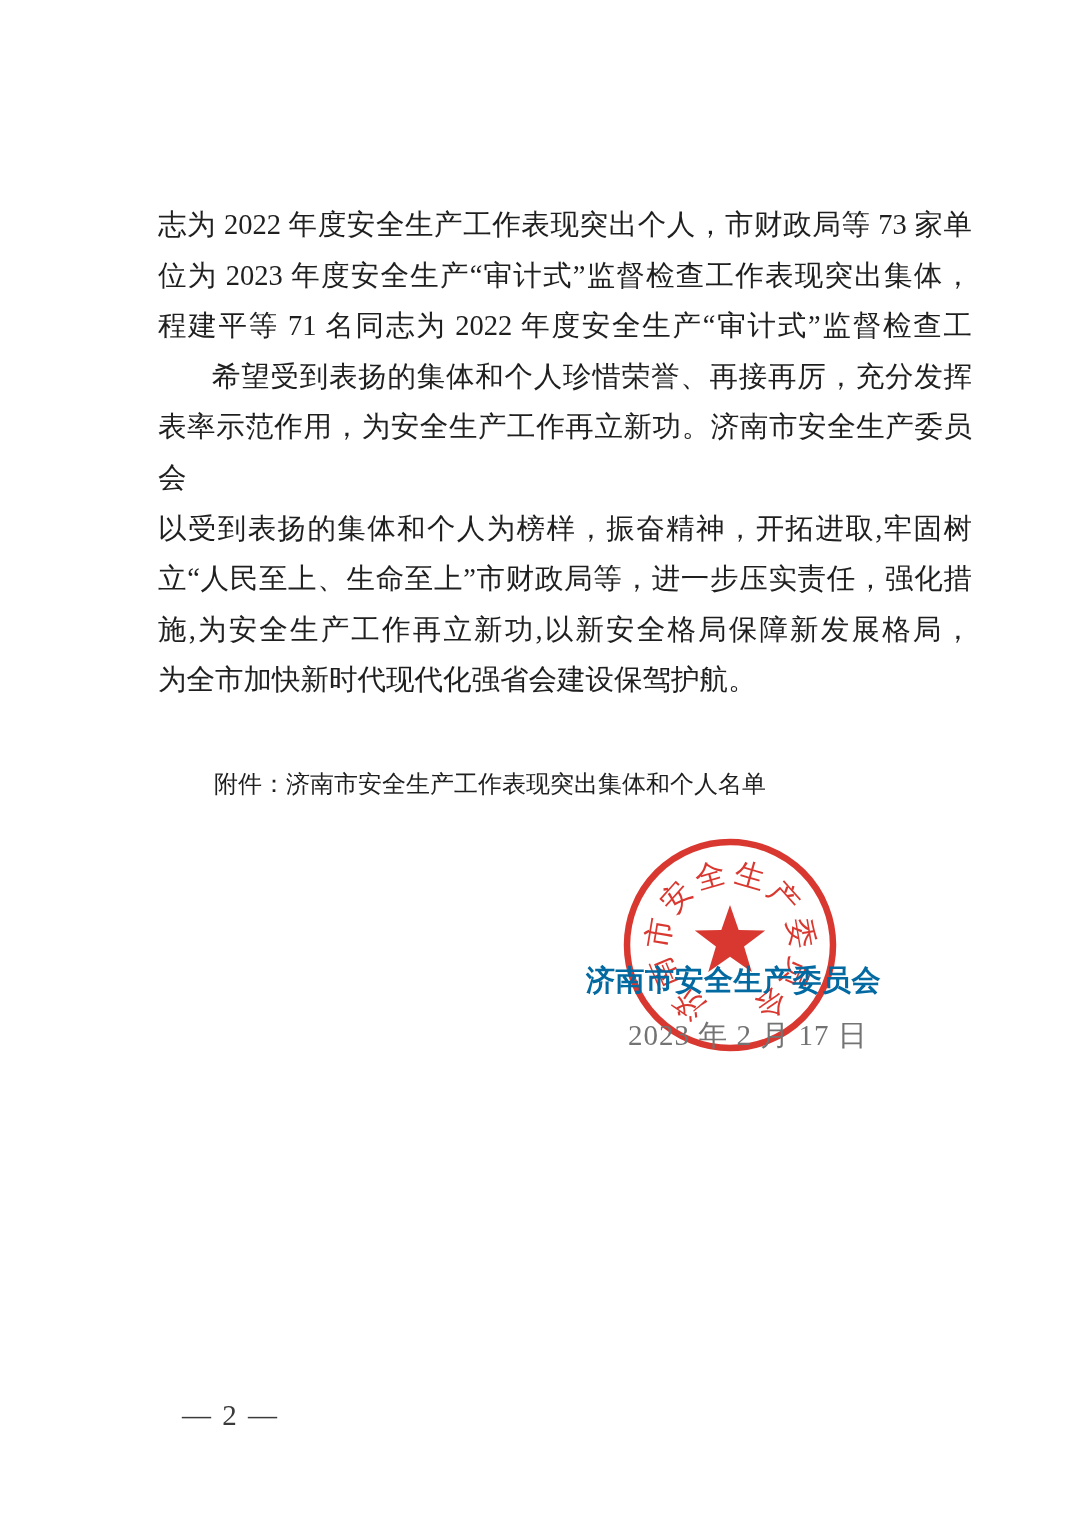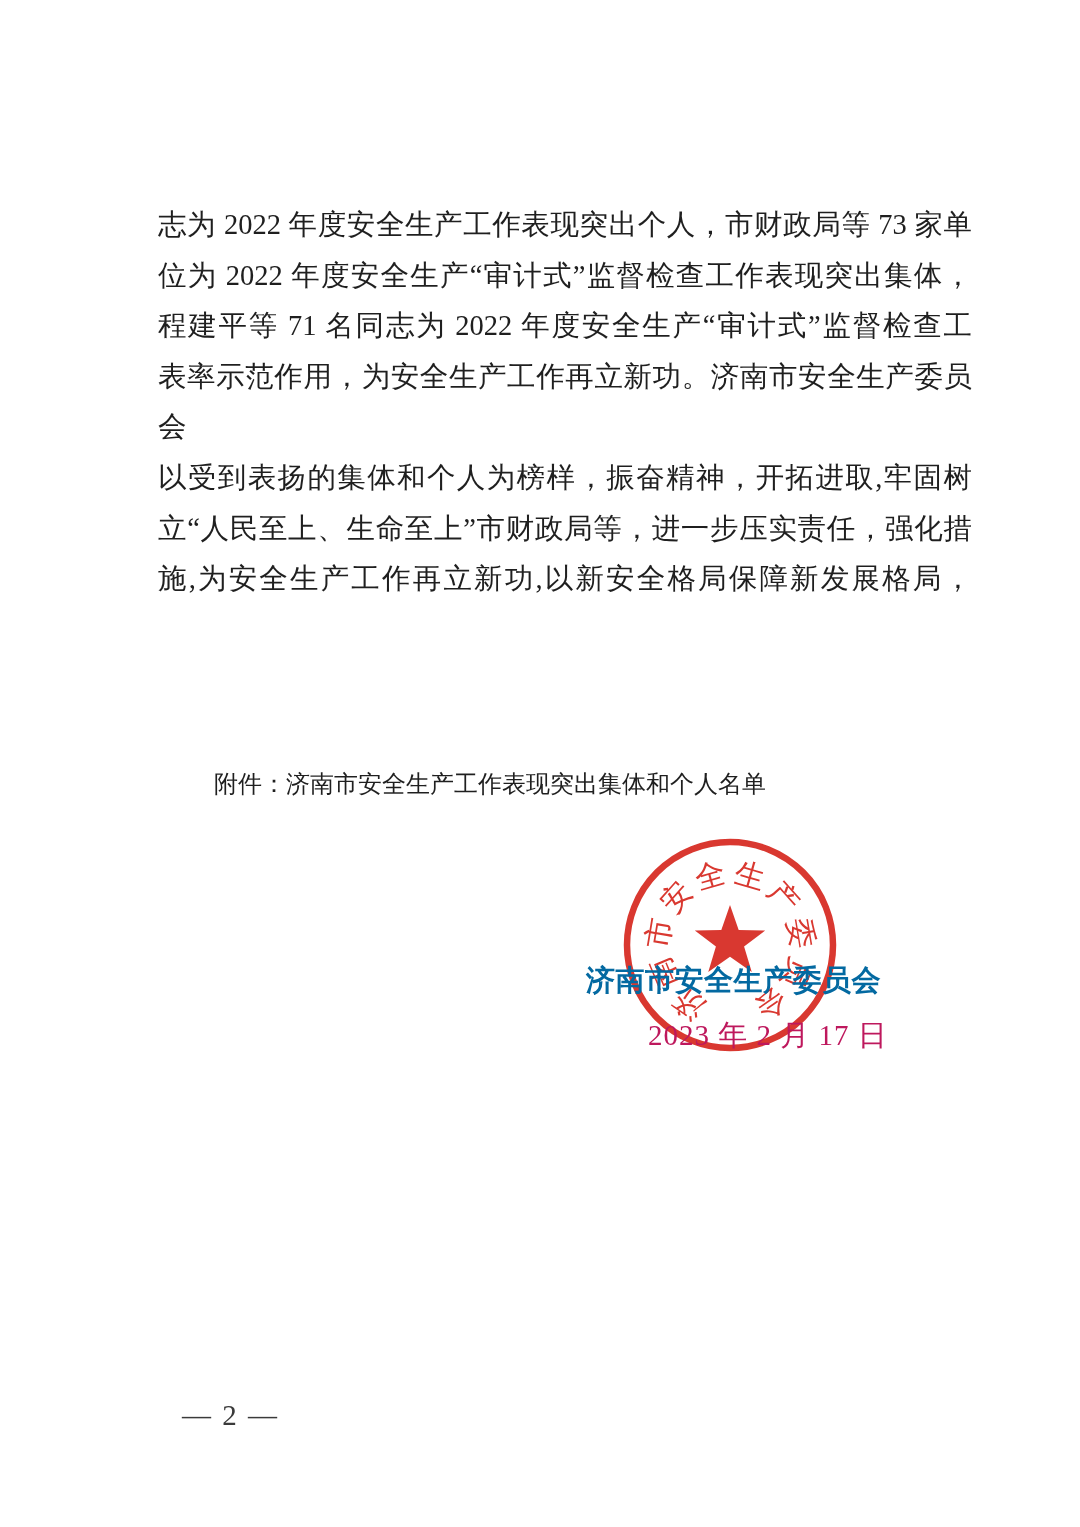--- a/index.html
+++ b/index.html
@@ -21,46 +21,48 @@
   .line.indent { text-indent:54px; }
   .attachment {
     position:absolute; left:138px; top:759px; width:814px;
     font-size:24px; line-height:50px; padding-left:56px; box-sizing:border-box;
   }
   .signature {
     position:absolute; left:566px; top:961px;
     font-size:29px; letter-spacing:0.5px; z-index:3; color:#0369a1;font-weight:bold;
   }
   .date {
-    position:absolute; left:628px; top:1016px;
-    font-size:29px; letter-spacing:1px; z-index:3; color:#be185d;
+    position:absolute; left:608px; top:1016px;
+    font-size:29px; letter-spacing:1px; z-index:3; color:#737373;
   }
   .seal {
     position:absolute; left:596px; top:831px;
     width:228px; height:228px; z-index:2; opacity:0.92;
   }
   .seal svg { width:100%; height:100%; }
   .pagenum {
     position:absolute; left:162px; top:1399px;
     font-size:29px; letter-spacing:2px; color:#3a3a3a;
   }
 </style>
 </head>
 <body>
 
 <div class="page">
 
   <div class="body-text" id="bodyText">
       <div class="line justify">志为 2022 年度安全生产工作表现突出个人，市财政局等 73 家单</div>
-      <div class="line justify">位为 2022 年度安全生产“审计式”监督检查工作表现突出集体，</div>
+      <div class="line justify">位为 2023 年度安全生产“审计式”监督检查工作表现突出集体，</div>
       <div class="line justify">程建平等 71 名同志为 2022 年度安全生产“审计式”监督检查工</div>
+      <div class="line justify indent">希望受到表扬的集体和个人珍惜荣誉、再接再厉，充分发挥</div>
       <div class="line justify">表率示范作用，为安全生产工作再立新功。济南市安全生产委员会</div>
       <div class="line justify">以受到表扬的集体和个人为榜样，振奋精神，开拓进取,牢固树</div>
       <div class="line justify">立“人民至上、生命至上”市财政局等，进一步压实责任，强化措</div>
       <div class="line justify">施,为安全生产工作再立新功,以新安全格局保障新发展格局，</div>
+      <div class="line">为全市加快新时代现代化强省会建设保驾护航。</div>
     </div>
 
   <div class="attachment">附件：济南市安全生产工作表现突出集体和个人名单</div>
 
   <div class="seal">
     <svg id="sealSvg" viewBox="-114 -114 228 228" xmlns="http://www.w3.org/2000/svg">
       <circle cx="0" cy="0" r="103" fill="none" stroke-width="6.5" stroke="#d6281f"></circle>
       <polygon id="sealStar" points="0.00,-40.00 8.70,-14.97 35.19,-14.43 14.08,1.57 21.75,26.93 0.00,11.80 -21.75,26.93 -14.08,1.57 -35.19,-14.43 -8.70,-14.97" fill="#d6281f"></polygon>
       <g id="sealArc" font-size="30" text-anchor="middle" font-family="Liberation Serif, DejaVu Serif, serif">
           <text transform="rotate(-145)" x="0" y="-62" fill="#d6281f">济</text>

